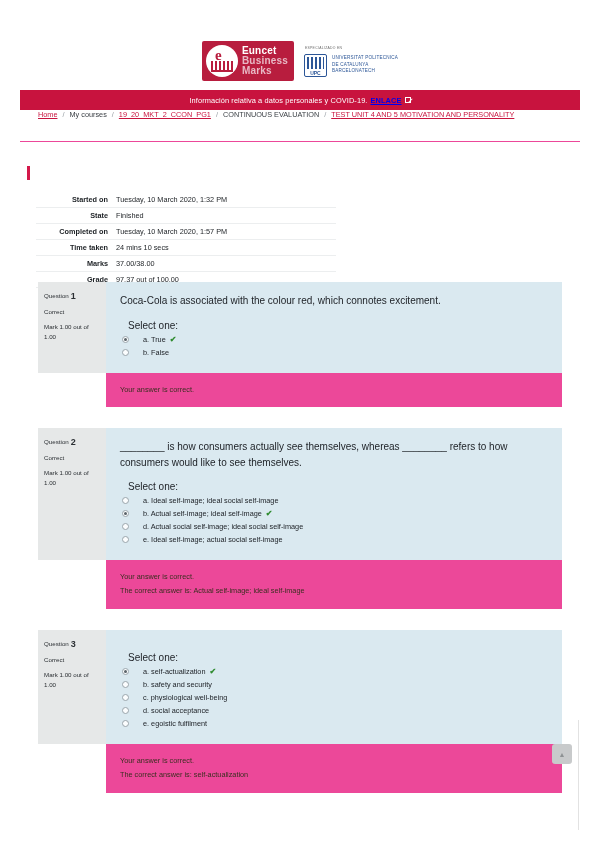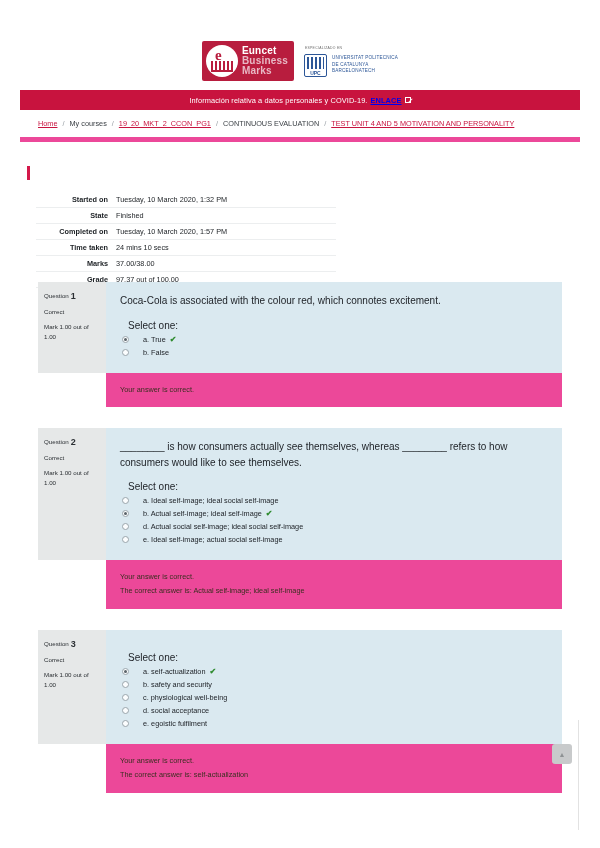--- a/index.html
+++ b/index.html
@@ -90,22 +90,22 @@
     display: inline-block; width: 6px; height: 6px; margin-left: 3px;
     border: 1px solid #ffffff; position: relative; vertical-align: -1px;
   }
   .ext-icon::after {
     content:""; position: absolute; width: 5px; height: 1px; background:#fff;
     transform: rotate(-45deg); top: 2px; left: 2px;
   }
 
   
   .crumb-wrap {
-    margin: 0 20px; border-bottom: 5px solid #ec4899;
-    height: 32px; display: flex; align-items: center;
+    margin: 0 20px; border-bottom: 1px solid #ec4899;
+    height: 32px; display: flex; align-items: flex-start;
     padding: 0 18px;
   }
   .crumb { font-size: 7.3px; color: #3c4146; display:flex; align-items:center; }
   .crumb a { color: #c8133e; text-decoration: underline; }
   .crumb span.plain { color: #3c4146; }
   .crumb .sep { color: #9aa0a6; margin: 0 5px; }
 
   
   .page-marker {
     position: absolute; left: 27px; top: 166px;

